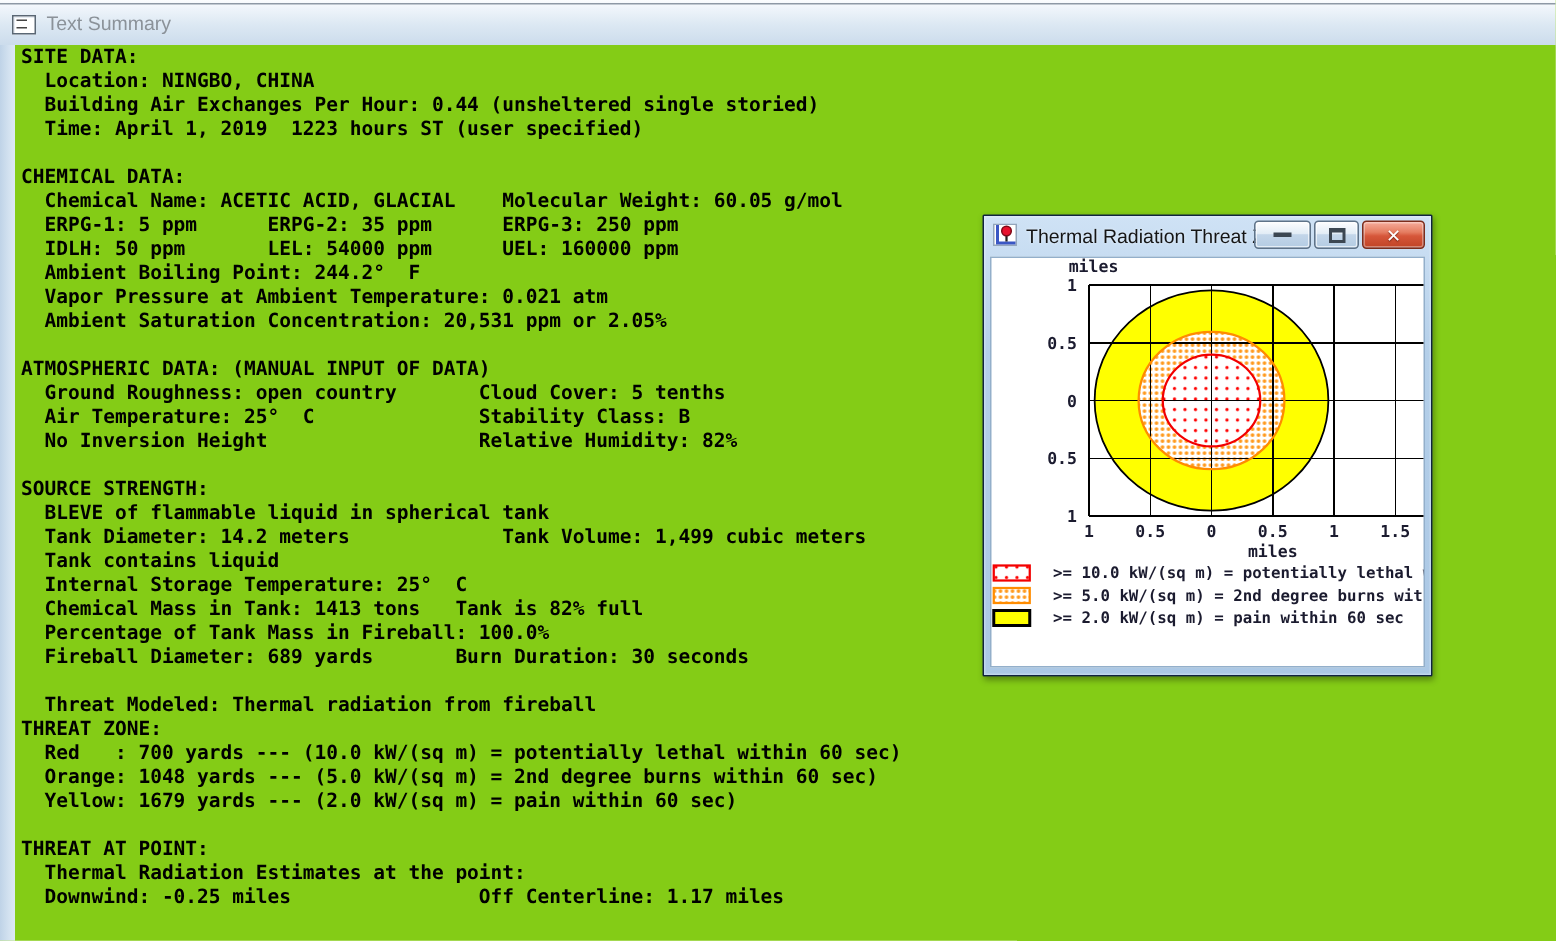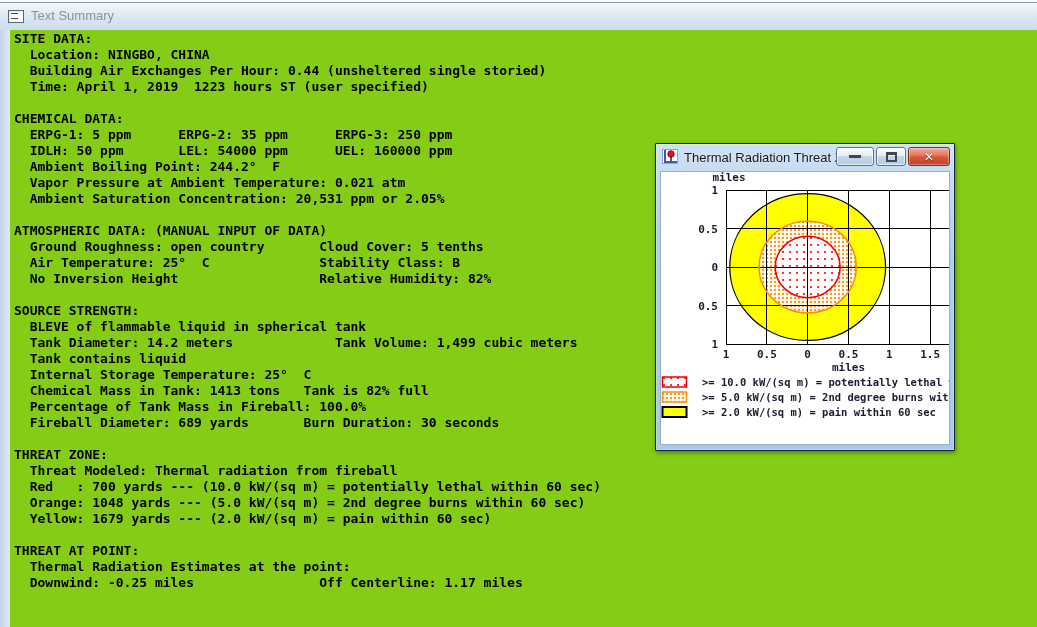--- a/index.html
+++ b/index.html
@@ -97,42 +97,43 @@
   </div>
   <div class="main-frame-left"></div>
   <div class="main-content">
     <div class="summary-text">
         <div class="line">SITE DATA:</div>
         <div class="line">  Location: NINGBO, CHINA</div>
         <div class="line">  Building Air Exchanges Per Hour: 0.44 (unsheltered single storied)</div>
         <div class="line">  Time: April 1, 2019  1223 hours ST (user specified)</div>
         <div class="line"></div>
         <div class="line">CHEMICAL DATA:</div>
+        <div class="line">  Chemical Name: ACETIC ACID, GLACIAL    Molecular Weight: 60.05 g/mol</div>
         <div class="line">  ERPG-1: 5 ppm      ERPG-2: 35 ppm      ERPG-3: 250 ppm</div>
         <div class="line">  IDLH: 50 ppm       LEL: 54000 ppm      UEL: 160000 ppm</div>
         <div class="line">  Ambient Boiling Point: 244.2°  F</div>
         <div class="line">  Vapor Pressure at Ambient Temperature: 0.021 atm</div>
         <div class="line">  Ambient Saturation Concentration: 20,531 ppm or 2.05%</div>
         <div class="line"></div>
         <div class="line">ATMOSPHERIC DATA: (MANUAL INPUT OF DATA)</div>
         <div class="line">  Ground Roughness: open country       Cloud Cover: 5 tenths</div>
         <div class="line">  Air Temperature: 25°  C              Stability Class: B</div>
         <div class="line">  No Inversion Height                  Relative Humidity: 82%</div>
         <div class="line"></div>
         <div class="line">SOURCE STRENGTH:</div>
         <div class="line">  BLEVE of flammable liquid in spherical tank</div>
         <div class="line">  Tank Diameter: 14.2 meters             Tank Volume: 1,499 cubic meters</div>
         <div class="line">  Tank contains liquid</div>
         <div class="line">  Internal Storage Temperature: 25°  C</div>
         <div class="line">  Chemical Mass in Tank: 1413 tons   Tank is 82% full</div>
         <div class="line">  Percentage of Tank Mass in Fireball: 100.0%</div>
         <div class="line">  Fireball Diameter: 689 yards       Burn Duration: 30 seconds</div>
         <div class="line"></div>
+        <div class="line">  Threat Modeled: Thermal radiation from fireball</div>
         <div class="line">THREAT ZONE:</div>
-        <div class="line">  Threat Modeled: Thermal radiation from fireball</div>
         <div class="line">  Red   : 700 yards --- (10.0 kW/(sq m) = potentially lethal within 60 sec)</div>
         <div class="line">  Orange: 1048 yards --- (5.0 kW/(sq m) = 2nd degree burns within 60 sec)</div>
         <div class="line">  Yellow: 1679 yards --- (2.0 kW/(sq m) = pain within 60 sec)</div>
         <div class="line"></div>
         <div class="line">THREAT AT POINT:</div>
         <div class="line">  Thermal Radiation Estimates at the point:</div>
         <div class="line">  Downwind: -0.25 miles                Off Centerline: 1.17 miles</div>
       </div>
   </div>
 </div>

